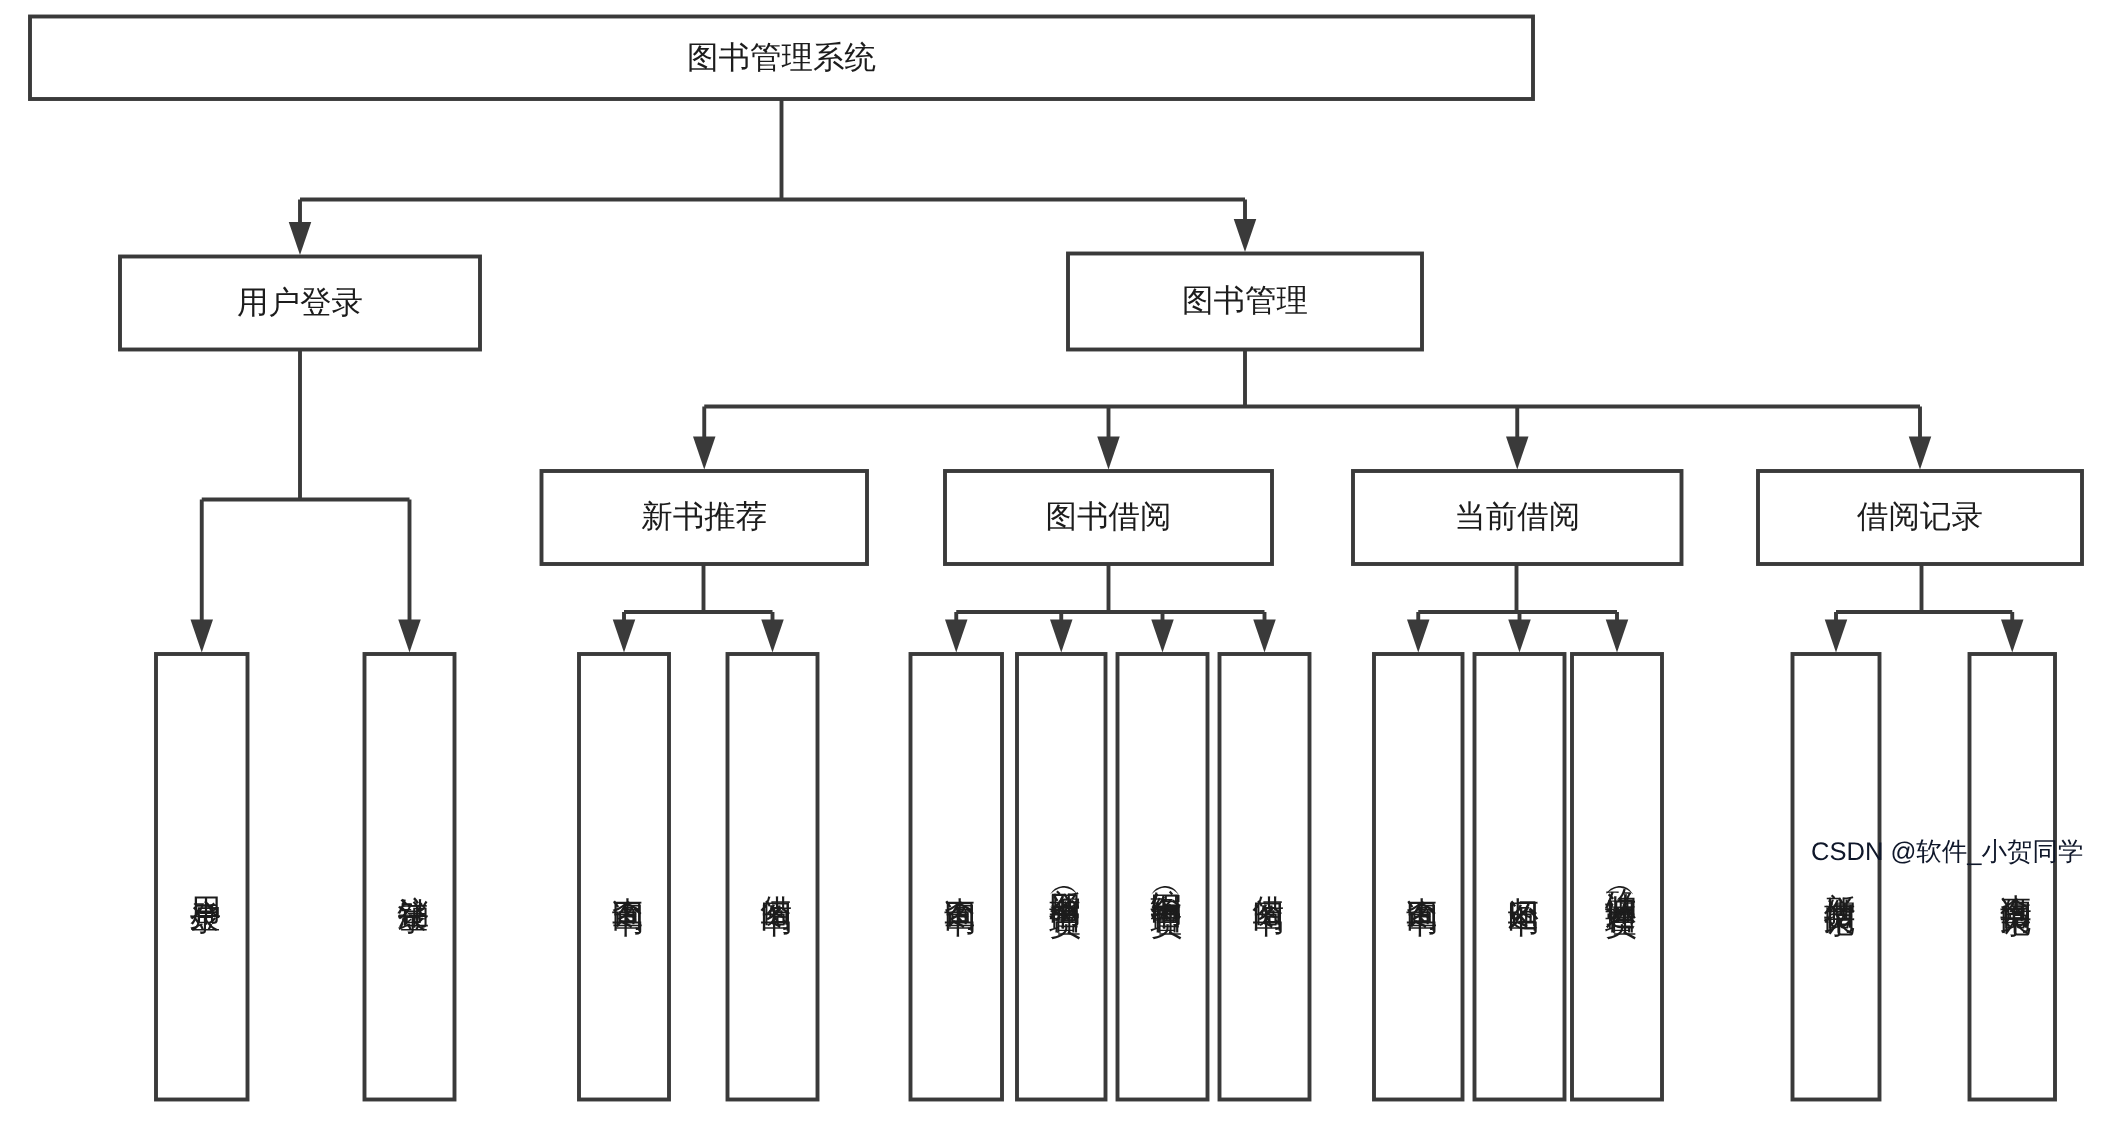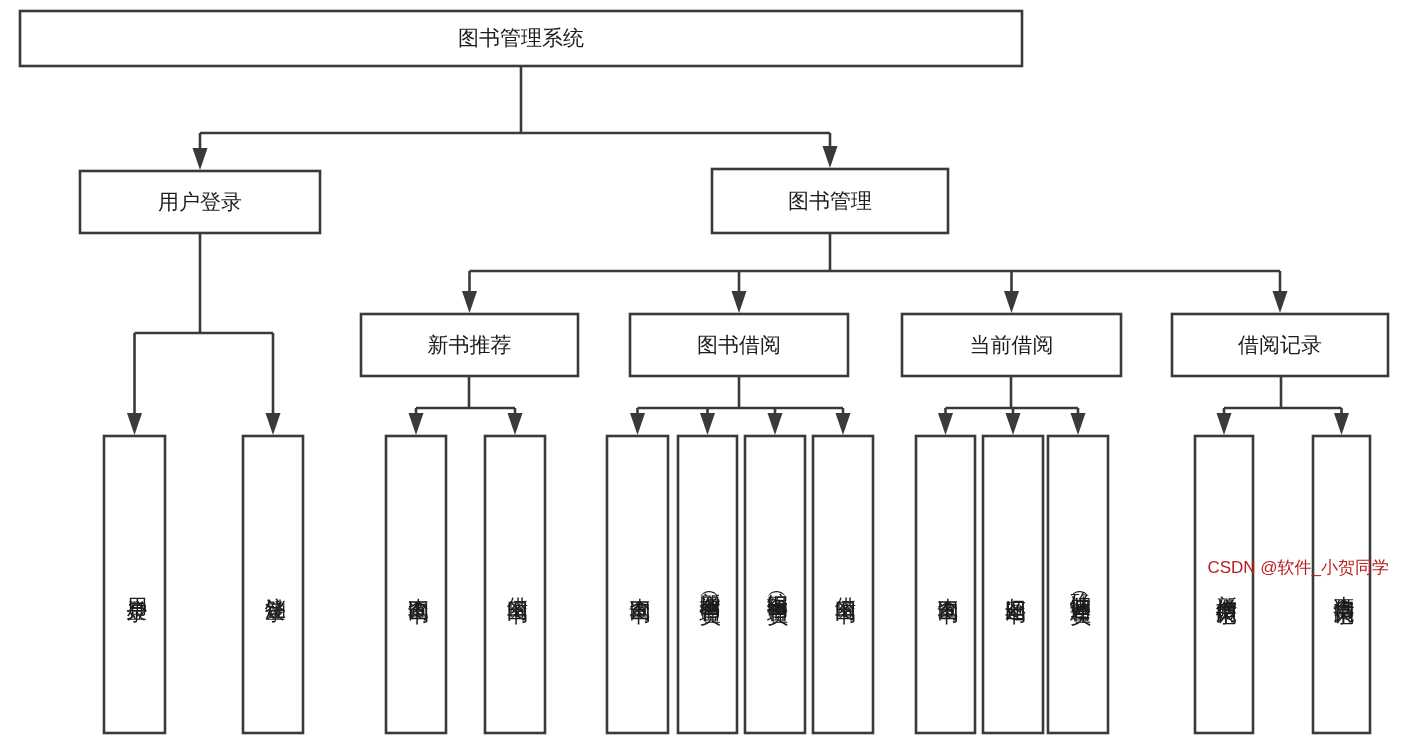--- a/index.html
+++ b/index.html
@@ -59,21 +59,21 @@
     writing-mode: vertical-rl;
     text-orientation: upright;
     letter-spacing: 2px;
   }
   .watermark-text {
     position: absolute;
     right: 16px;
     bottom: 6px;
     font-family: "Liberation Sans", "DejaVu Sans", sans-serif;
     font-size: 17px;
-    color: #b91c1c;
+    color: #0f172a;
     white-space: nowrap;
     pointer-events: none;
     user-select: none;
   }
 </style>
 </head>
 <body>
 
 <div id="diagram-root">
   <svg class="diagram-canvas" viewBox="0 0 1405 747">

